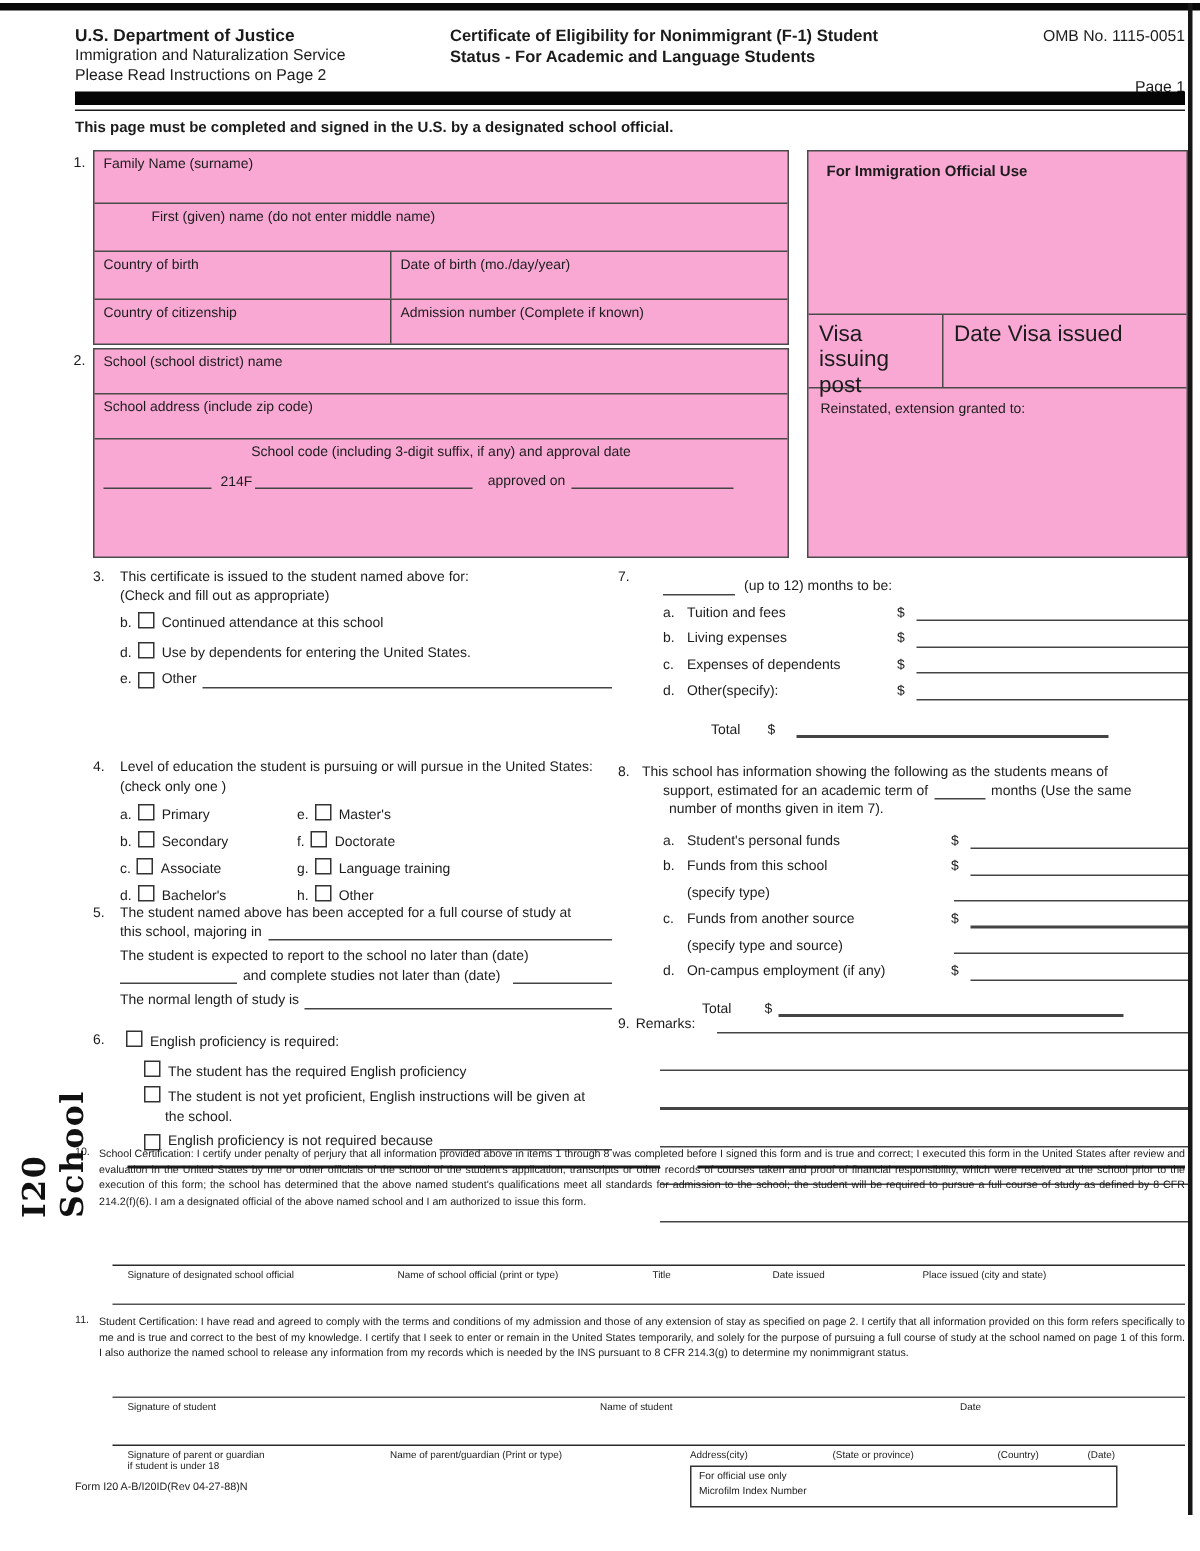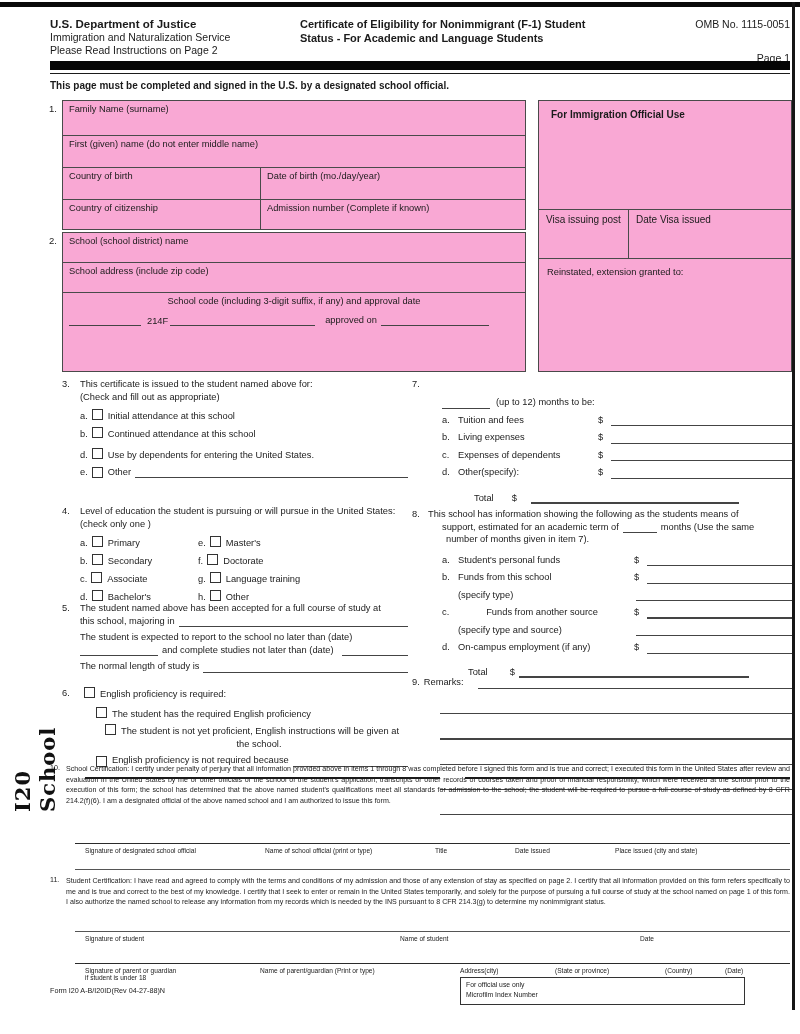--- a/index.html
+++ b/index.html
@@ -33,21 +33,21 @@
   .b1 .r:last-child{border-bottom:none;}
   .b1 .c-split{border-right:1.5px solid #4a4a4a;width:198px;flex:none;}
   .b2{left:62px;top:232px;width:462px;height:138px;}
   .b2 .r{border-bottom:1.5px solid #4a4a4a;}
   .b2 .r:last-child{border-bottom:none;}
 
   
   .bo{left:538px;top:100px;width:252px;height:270px;}
   .bo-title{padding:8px 12px;font-size:10px;font-weight:bold;}
   .bo-visa{position:absolute;left:0;top:108px;width:100%;height:50px;border-top:1.5px solid #4a4a4a;border-bottom:1.5px solid #4a4a4a;display:flex;box-sizing:border-box;}
-  .bo-visa .vc{box-sizing:border-box;padding:4px 7px;font-size:10px;}
+  .bo-visa .vc{box-sizing:border-box;padding:4px 7px;font-size:15px;}
   .bo-visa .vc1{width:90px;border-right:1.5px solid #4a4a4a;flex:none;}
   .bo-re{position:absolute;left:0;top:160px;width:100%;padding:6px 8px;font-size:9.3px;box-sizing:border-box;}
 
   
   .item{position:absolute;font-size:9.3px;line-height:1.35;}
   .it-left{left:62px;width:346px;padding-left:18px;box-sizing:border-box;}
   .it-right{left:412px;width:380px;padding-left:16px;box-sizing:border-box;}
   .inum{position:absolute;left:0;top:0;}
   .opt{margin-top:4.5px;}
   .grid4{display:grid;grid-template-columns:118px 1fr;row-gap:4.5px;margin-top:6px;}
@@ -98,21 +98,21 @@
   <div class="blackbar"></div>
   <div class="thinline"></div>
   <div class="notice">This page must be completed and signed in the U.S. by a designated school official.</div>
 
   <div class="num" style="left:49px;top:103px;">1.</div>
   <div class="fbox b1">
     <div class="r" style="height:34px;">
         <div class="cell" style="flex:1;">Family Name (surname)</div>
       </div>
     <div class="r" style="height:31px;">
-        <div class="cell" style="flex:1;">First (given) name (do not enter middle name)</div>
+        <div class="cell" style="flex:1;margin-left:32px;">First (given) name (do not enter middle name)</div>
       </div>
     <div class="r" style="height:31px;">
       <div class="cell c-split">Country of birth</div>
       <div class="cell" style="flex:1;">Date of birth (mo./day/year)</div>
     </div>
     <div class="r" style="height:29px;">
       <div class="cell c-split">Country of citizenship</div>
       <div class="cell" style="flex:1;">Admission number (Complete if known)</div>
     </div>
   </div>
@@ -139,23 +139,20 @@
         <span style="margin:0 4px 1px 10px;">approved on</span>
         <span class="bl" style="width:108px;"></span>
       </div>
     </div>
   </div>
 
   <div class="item it-left" style="top:378px;">
     <span class="inum">3.</span>
     <div>This certificate is issued to the student named above for:</div>
     <div>(Check and fill out as appropriate)</div>
-    <div class="opt" style="margin-top:6px;">
-      <span>a.</span><span class="cb"></span><span>Initial attendance at this school</span>
-    </div>
     <div class="opt">
       <span>b.</span><span class="cb"></span><span>Continued attendance at this school</span>
     </div>
     <div class="opt" style="margin-top:7px;">
       <span>d.</span><span class="cb"></span><span>Use by dependents for entering the United States.</span>
     </div>
     <div class="opt frow">
       <span>e.</span>
         <span class="cb"></span>
         <span>Other</span>
@@ -195,33 +192,33 @@
     <div class="frow" style="margin-top:4px;">
       <span>The normal length of study is</span>
       <span class="bl-fill"></span>
     </div>
   </div>
 
   <div class="item it-left" style="top:687px;">
     <span class="inum">6.</span>
     <div><span class="cb"></span><span>English proficiency is required:</span></div>
     <div style="margin:6px 0 0 12px;"><span class="cb"></span><span>The student has the required English proficiency</span></div>
-    <div style="margin:4px 0 0 12px;text-align:center;"><span class="cb"></span><span>The student is not yet proficient, English instructions will be given at</span>
+    <div style="margin:4px 0 0 12px;"><span class="cb"></span><span>The student is not yet proficient, English instructions will be given at</span>
       <div style="margin-left:18px;">the school.</div>
     </div>
     <div class="frow" style="margin:4px 0 0 12px;">
         <span class="cb"></span>
         <span>English proficiency is not required because</span>
       <span class="bl-fill"></span>
     </div>
   </div>
 
   <div class="item it-right" style="top:378px;">
     <span class="inum">7.</span>
-    <div class="frow" style="margin-top:18px;margin-left:14px;text-align:center;">
+    <div class="frow" style="margin-top:6px;margin-left:14px;text-align:center;">
       <span class="bl" style="width:48px;"></span>
       <span style="margin-left:6px;">(up to 12) months to be:</span>
     </div>
     <div class="costrow" style="margin-left:14px;">
       <span class="cl" style="width:16px;">a.</span>
       <span class="cl" style="width:132px;">Tuition and fees</span>
       <span class="dollar">$</span>
       <span class="bl-fill"></span>
     </div>
     <div class="costrow" style="margin-left:14px;">
@@ -269,21 +266,21 @@
       <span class="cl" style="width:168px;">Funds from this school</span>
       <span class="dollar">$</span>
       <span class="bl-fill"></span>
     </div>
     <div class="costrow" style="margin-left:30px;">
       <span class="cl" style="width:160px;">(specify type)</span>
       <span class="bl-fill" style="margin-left:18px;"></span>
     </div>
     <div class="costrow" style="margin-left:14px;">
       <span class="cl" style="width:16px;">c.</span>
-      <span class="cl" style="width:168px;text-align:center;">Funds from another source</span>
+      <span class="cl" style="width:168px;">Funds from another source</span>
       <span class="dollar">$</span>
       <span class="bl-fill" style="border-bottom-width:2px;"></span>
     </div>
     <div class="costrow" style="margin-left:30px;">
       <span class="cl" style="width:160px;">(specify type and source)</span>
       <span class="bl-fill" style="margin-left:18px;"></span>
     </div>
     <div class="costrow" style="margin-left:14px;">
       <span class="cl" style="width:16px;">d.</span>
       <span class="cl" style="width:168px;">On-campus employment (if any)</span>

